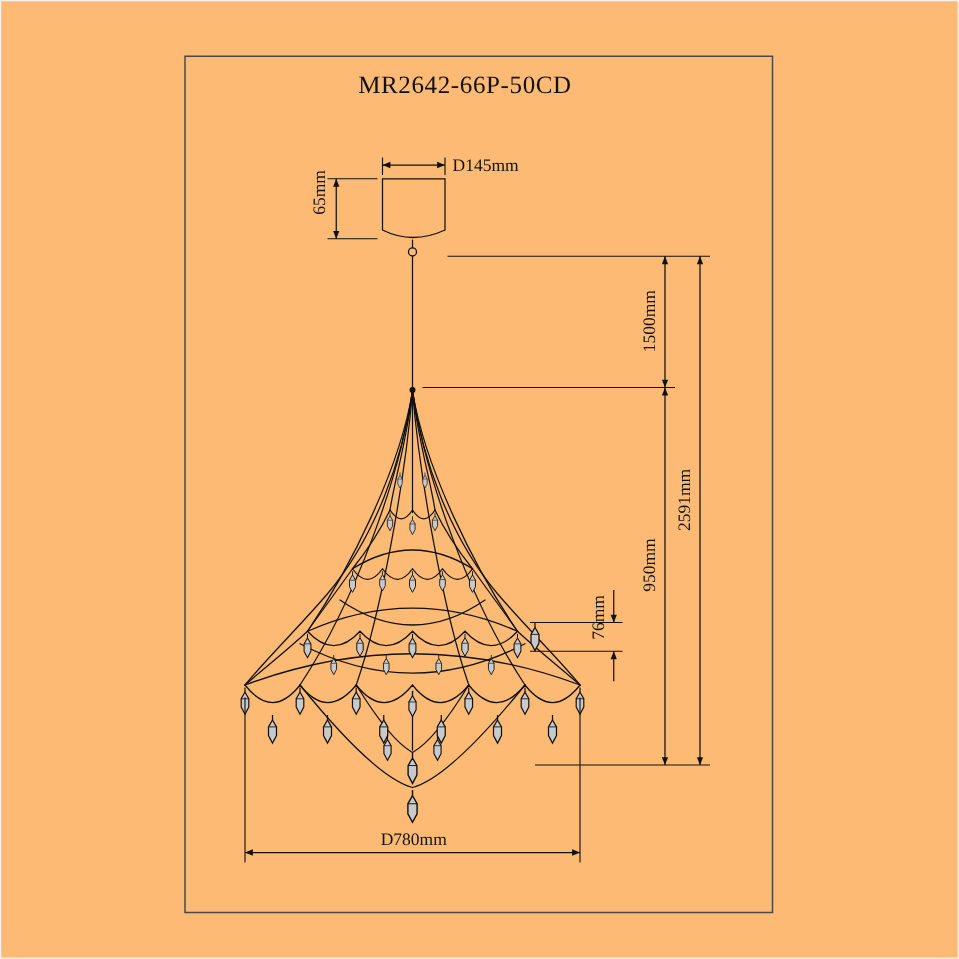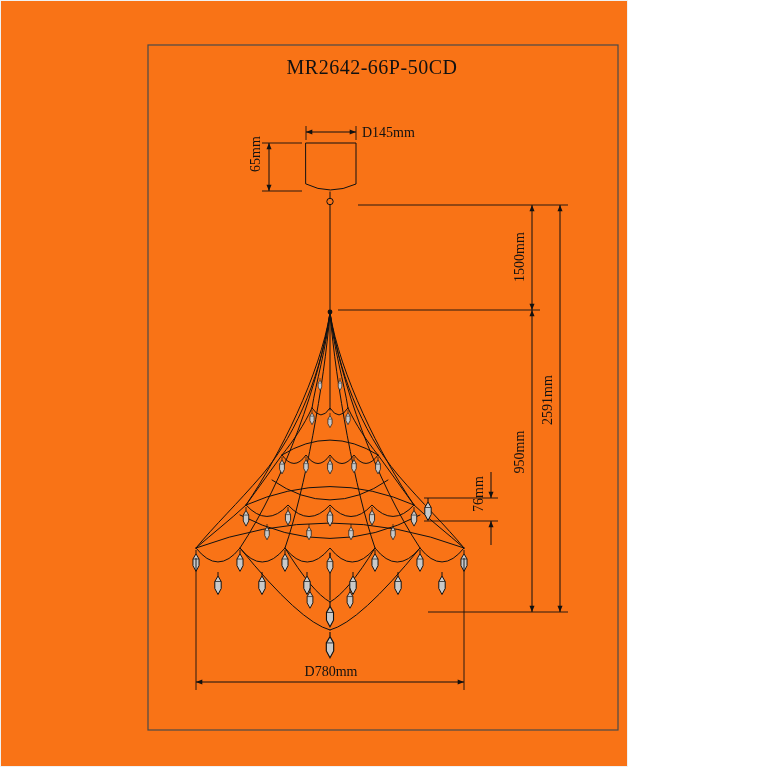--- a/index.html
+++ b/index.html
@@ -1,17 +1,17 @@
 <!DOCTYPE html>
 <html><head>
 <meta charset="utf-8">
 <style>
   html,body{margin:0;padding:0;background:#ffffff;}
   body{width:767px;height:767px;font-family:"Liberation Serif",serif;}
-  .sheet{position:relative;width:628px;height:767px;background:#f97316;box-shadow:inset 0 0 0 1px #f1f1f1;}
+  .sheet{position:relative;width:767px;height:767px;background:#fdba74;box-shadow:inset 0 0 0 1px #f1f1f1;}
   svg{display:block;position:absolute;left:0;top:0;}
   text{font-family:"Liberation Serif",serif;fill:#111;}
   .title-text{font-size:20px;letter-spacing:.5px;}
   .dim-label{font-size:14px;}
   .frame-line{stroke:#111;stroke-width:1;fill:none;stroke-linecap:round;}
   .dim-line{stroke:#111;stroke-width:1;fill:none;}
   .ext-line{stroke:#111;stroke-width:0.9;fill:none;}
 </style>
 </head>
 <body>

